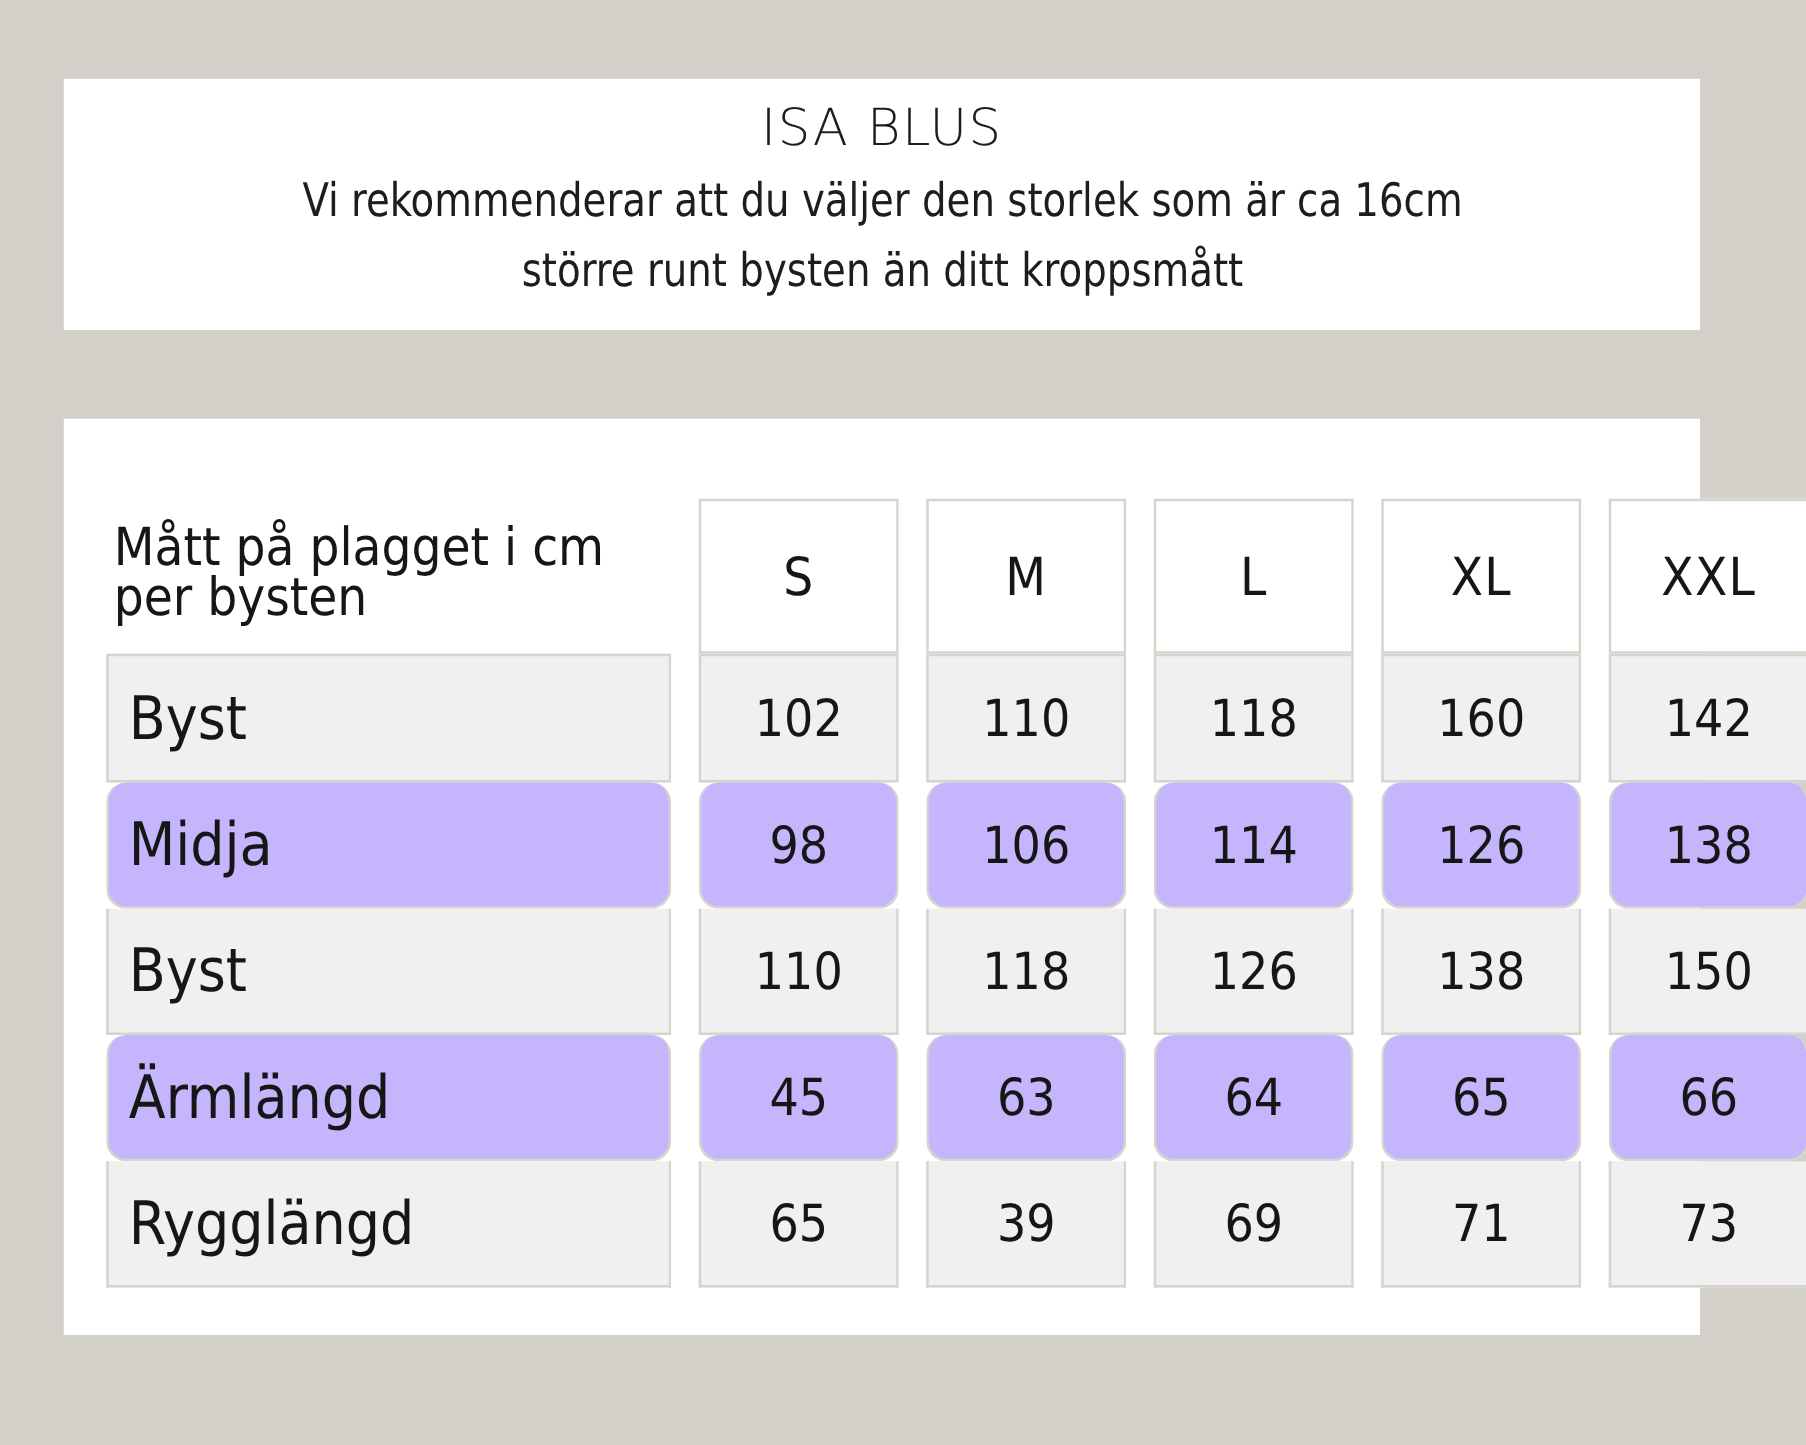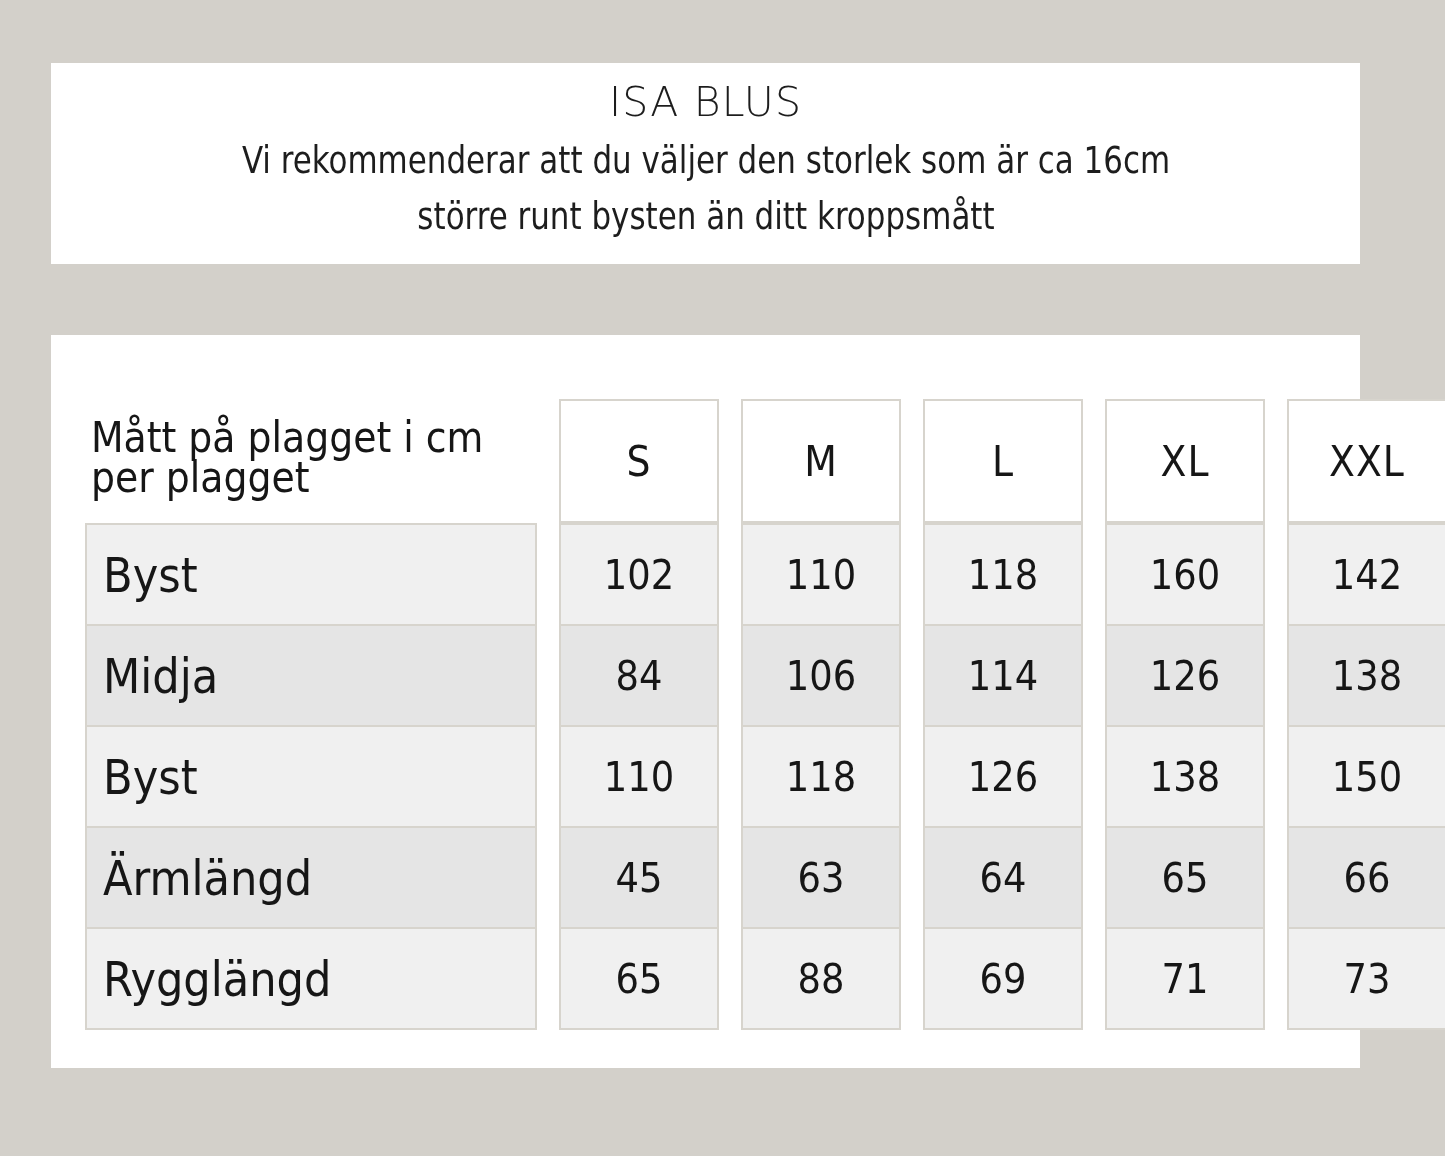--- a/index.html
+++ b/index.html
@@ -139,21 +139,21 @@
   
   .val {
     height: 99px;
     font-size: 41px;
     border: 2px solid #d7d4cd;
     border-top-width: 0;
   }
   tr.first-data .val { border-top-width: 2px; }
 
   tr.shaded .row-label, tr.shaded .val { background: #f0f0f0; }
-  tr.plain  .row-label, tr.plain  .val { background: #e5e5e5; }
+  tr.plain  .row-label, tr.plain  .val { background: #c4b5fd; border-radius: 16px; }
 </style>
 </head>
 <body>
 
 <div id="page">
 
   <div id="header-card">
     <div id="page-title">ISA BLUS</div>
     <div id="subtitle">
       <span class="line">Vi rekommenderar att du väljer den storlek som är ca 16cm</span>
@@ -173,21 +173,21 @@
         <col class="c-size">
         <col style="width:22px">
         <col class="c-size">
         <col style="width:22px">
         <col class="c-size">
       </colgroup>
       <thead>
         <tr>
           <th class="corner-cell">
             <span class="l1">Mått på plagget i cm</span>
-            <span class="l2">per plagget</span>
+            <span class="l2">per bysten</span>
           </th>
           <td class="gap"></td>
           <th class="size-head">S</th>
           <td class="gap"></td>
           <th class="size-head">M</th>
           <td class="gap"></td>
           <th class="size-head">L</th>
           <td class="gap"></td>
           <th class="size-head">XL</th>
           <td class="gap"></td>
@@ -204,21 +204,21 @@
           <td class="gap"></td>
           <td class="val">118</td>
           <td class="gap"></td>
           <td class="val">160</td>
           <td class="gap"></td>
           <td class="val">142</td>
         </tr>
         <tr class="plain">
           <td class="row-label">Midja</td>
           <td class="gap"></td>
-          <td class="val">84</td>
+          <td class="val">98</td>
           <td class="gap"></td>
           <td class="val">106</td>
           <td class="gap"></td>
           <td class="val">114</td>
           <td class="gap"></td>
           <td class="val">126</td>
           <td class="gap"></td>
           <td class="val">138</td>
         </tr>
         <tr class="shaded">
@@ -245,21 +245,21 @@
           <td class="gap"></td>
           <td class="val">65</td>
           <td class="gap"></td>
           <td class="val">66</td>
         </tr>
         <tr class="shaded">
           <td class="row-label">Rygglängd</td>
           <td class="gap"></td>
           <td class="val">65</td>
           <td class="gap"></td>
-          <td class="val">88</td>
+          <td class="val">39</td>
           <td class="gap"></td>
           <td class="val">69</td>
           <td class="gap"></td>
           <td class="val">71</td>
           <td class="gap"></td>
           <td class="val">73</td>
         </tr>
       </tbody>
     </table>
   </div>

